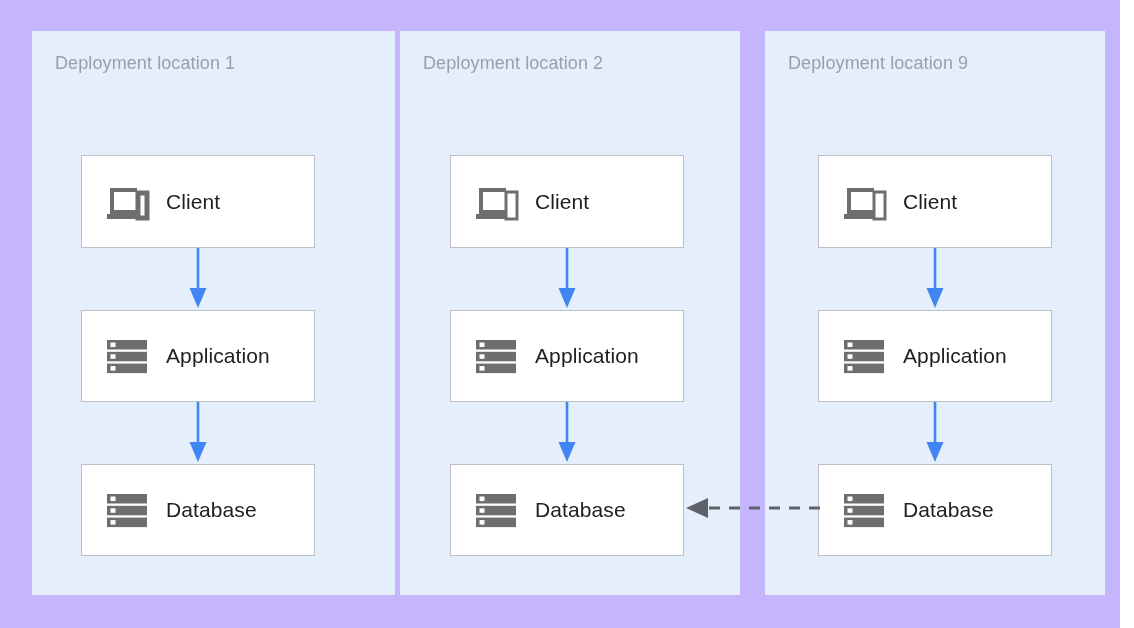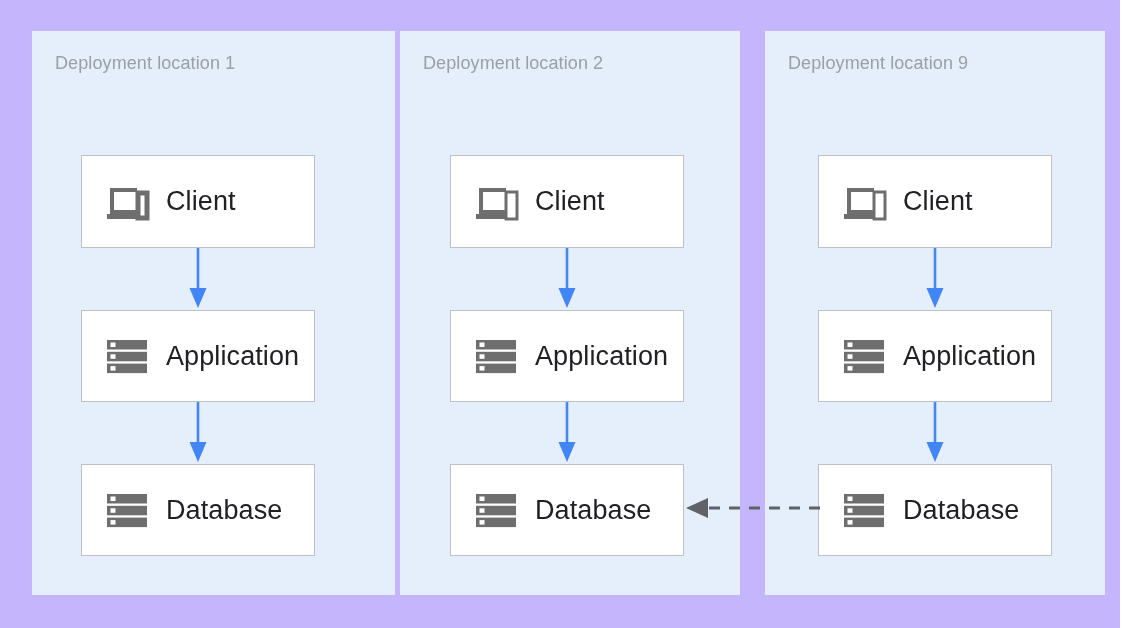--- a/index.html
+++ b/index.html
@@ -46,21 +46,21 @@
   }
   .node-icon {
     flex: 0 0 auto;
     margin-left: 22px;
     width: 46px;
     height: 46px;
     display: block;
   }
   .node-label {
     margin-left: 16px;
-    font-size: 27px;
+    font-size: 21px;
     color: #202124;
     white-space: nowrap;
     letter-spacing: 0.1px;
   }
 
   
   .arrow-v {
     position: absolute;
     width: 26px;
     overflow: visible;

